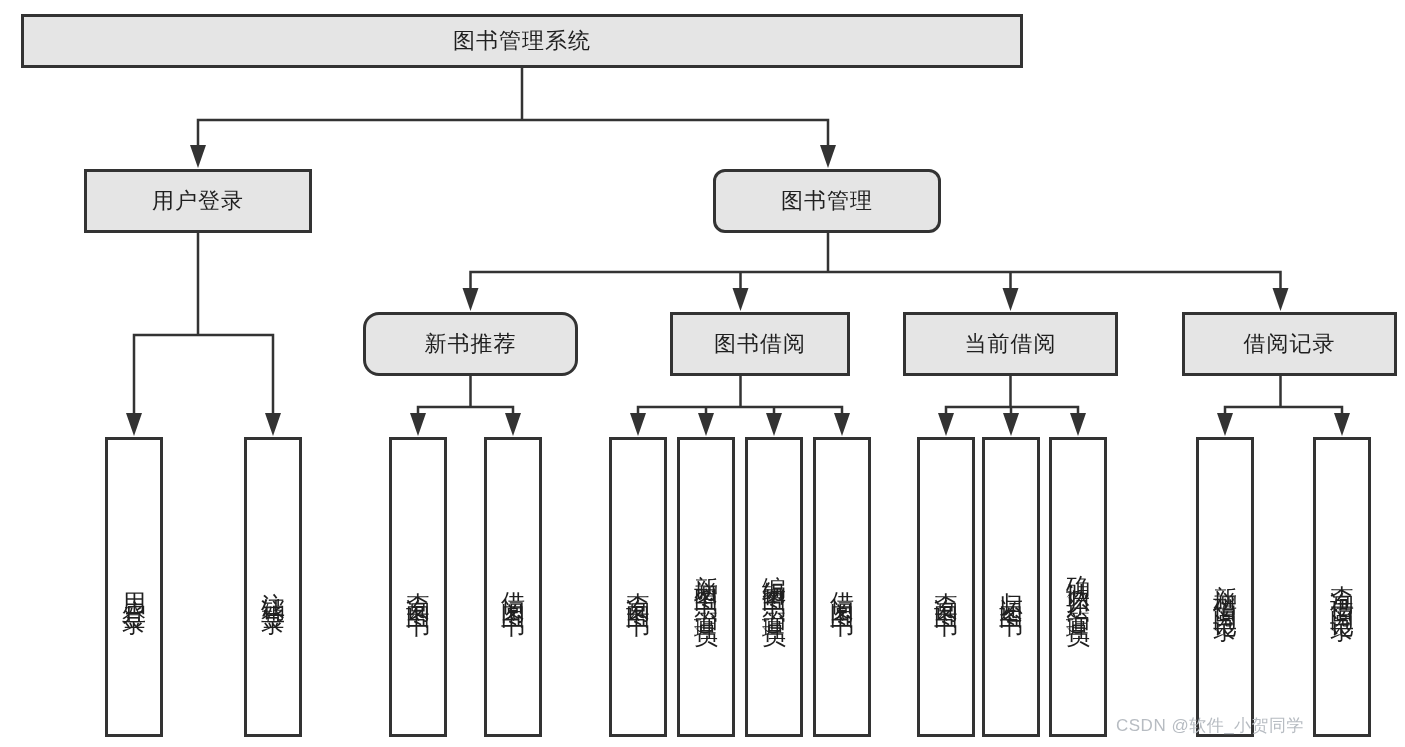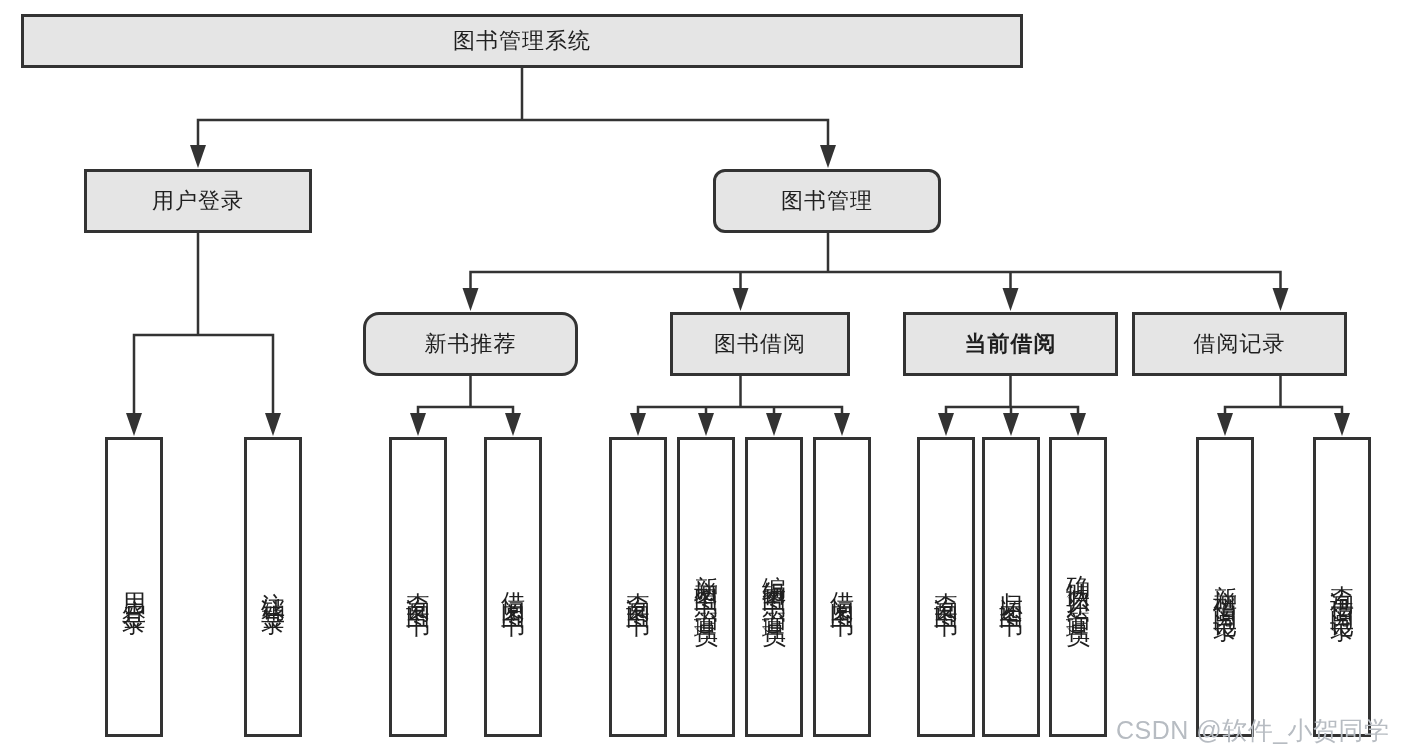--- a/index.html
+++ b/index.html
@@ -53,21 +53,21 @@
     font-size: 24px;
     letter-spacing: 7px;
     color: #1f1f1f;
     line-height: 1;
     white-space: nowrap;
   }
   .watermark {
     position: absolute;
     left: 1116px;
     top: 714px;
-    font-size: 25px;
+    font-size: 17px;
     color: #b7bcc2;
     letter-spacing: 0.5px;
     z-index: 5;
     white-space: nowrap;
   }
 </style>
 </head>
 <body>
 
 <div class="canvas">
@@ -112,22 +112,22 @@
     </g>
   </svg>
 
   <div class="box" style="left:21px; top:14px; width:1002px; height:54px;">图书管理系统</div>
 
   <div class="box" style="left:84px; top:169px; width:228px; height:64px;">用户登录</div>
   <div class="box" style="left:713px; top:169px; width:228px; height:64px;border-radius:12px;">图书管理</div>
 
   <div class="box" style="left:363px; top:312px; width:215px; height:64px;border-radius:16px;">新书推荐</div>
   <div class="box" style="left:633px; top:312px; width:180px; height:64px;margin-left:37px;">图书借阅</div>
-  <div class="box" style="left:903px; top:312px; width:215px; height:64px;font-weight:bold;">当前借阅</div>
-  <div class="box" style="left:1132px; top:312px; width:215px; height:64px;">借阅记录</div>
+  <div class="box" style="left:903px; top:312px; width:215px; height:64px;">当前借阅</div>
+  <div class="box" style="left:1182px; top:312px; width:215px; height:64px;">借阅记录</div>
 
   <div class="vbox" style="left:105px;">
     <span>用户登录</span>
   </div>
   <div class="vbox" style="left:244px;">
     <span>注销登录</span>
   </div>
 
   <div class="vbox" style="left:389px;">
     <span>查询图书</span>

